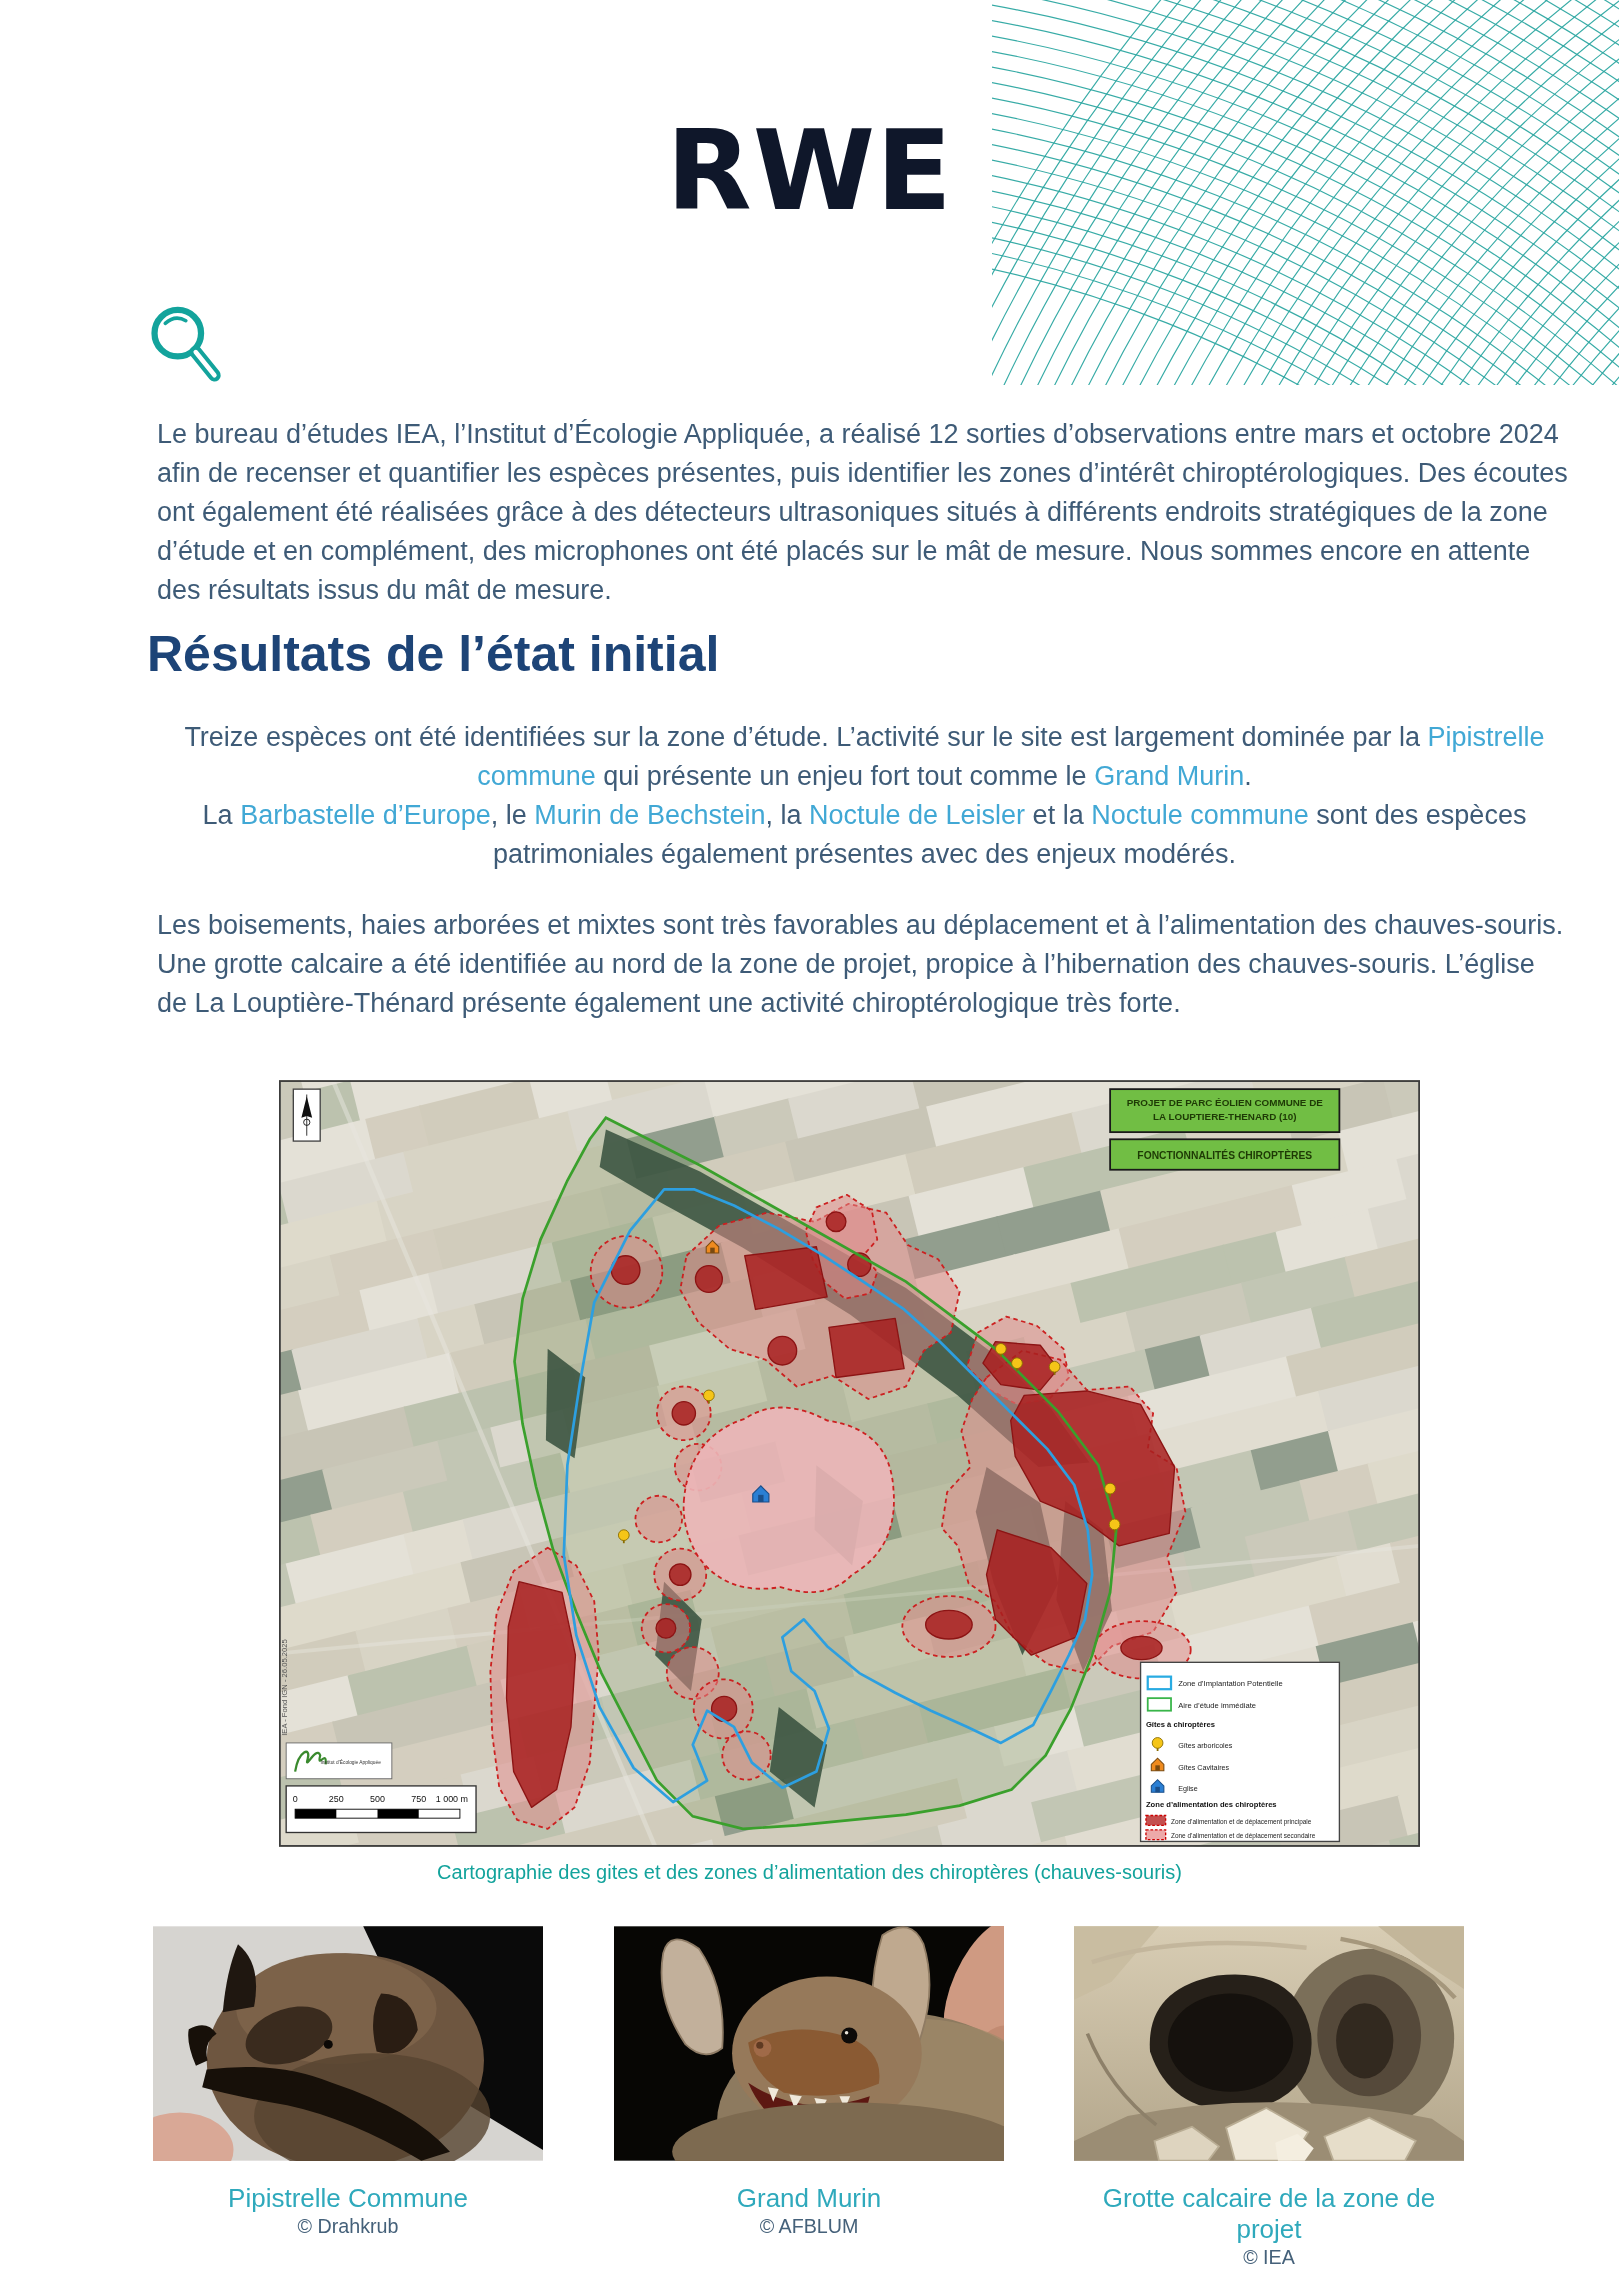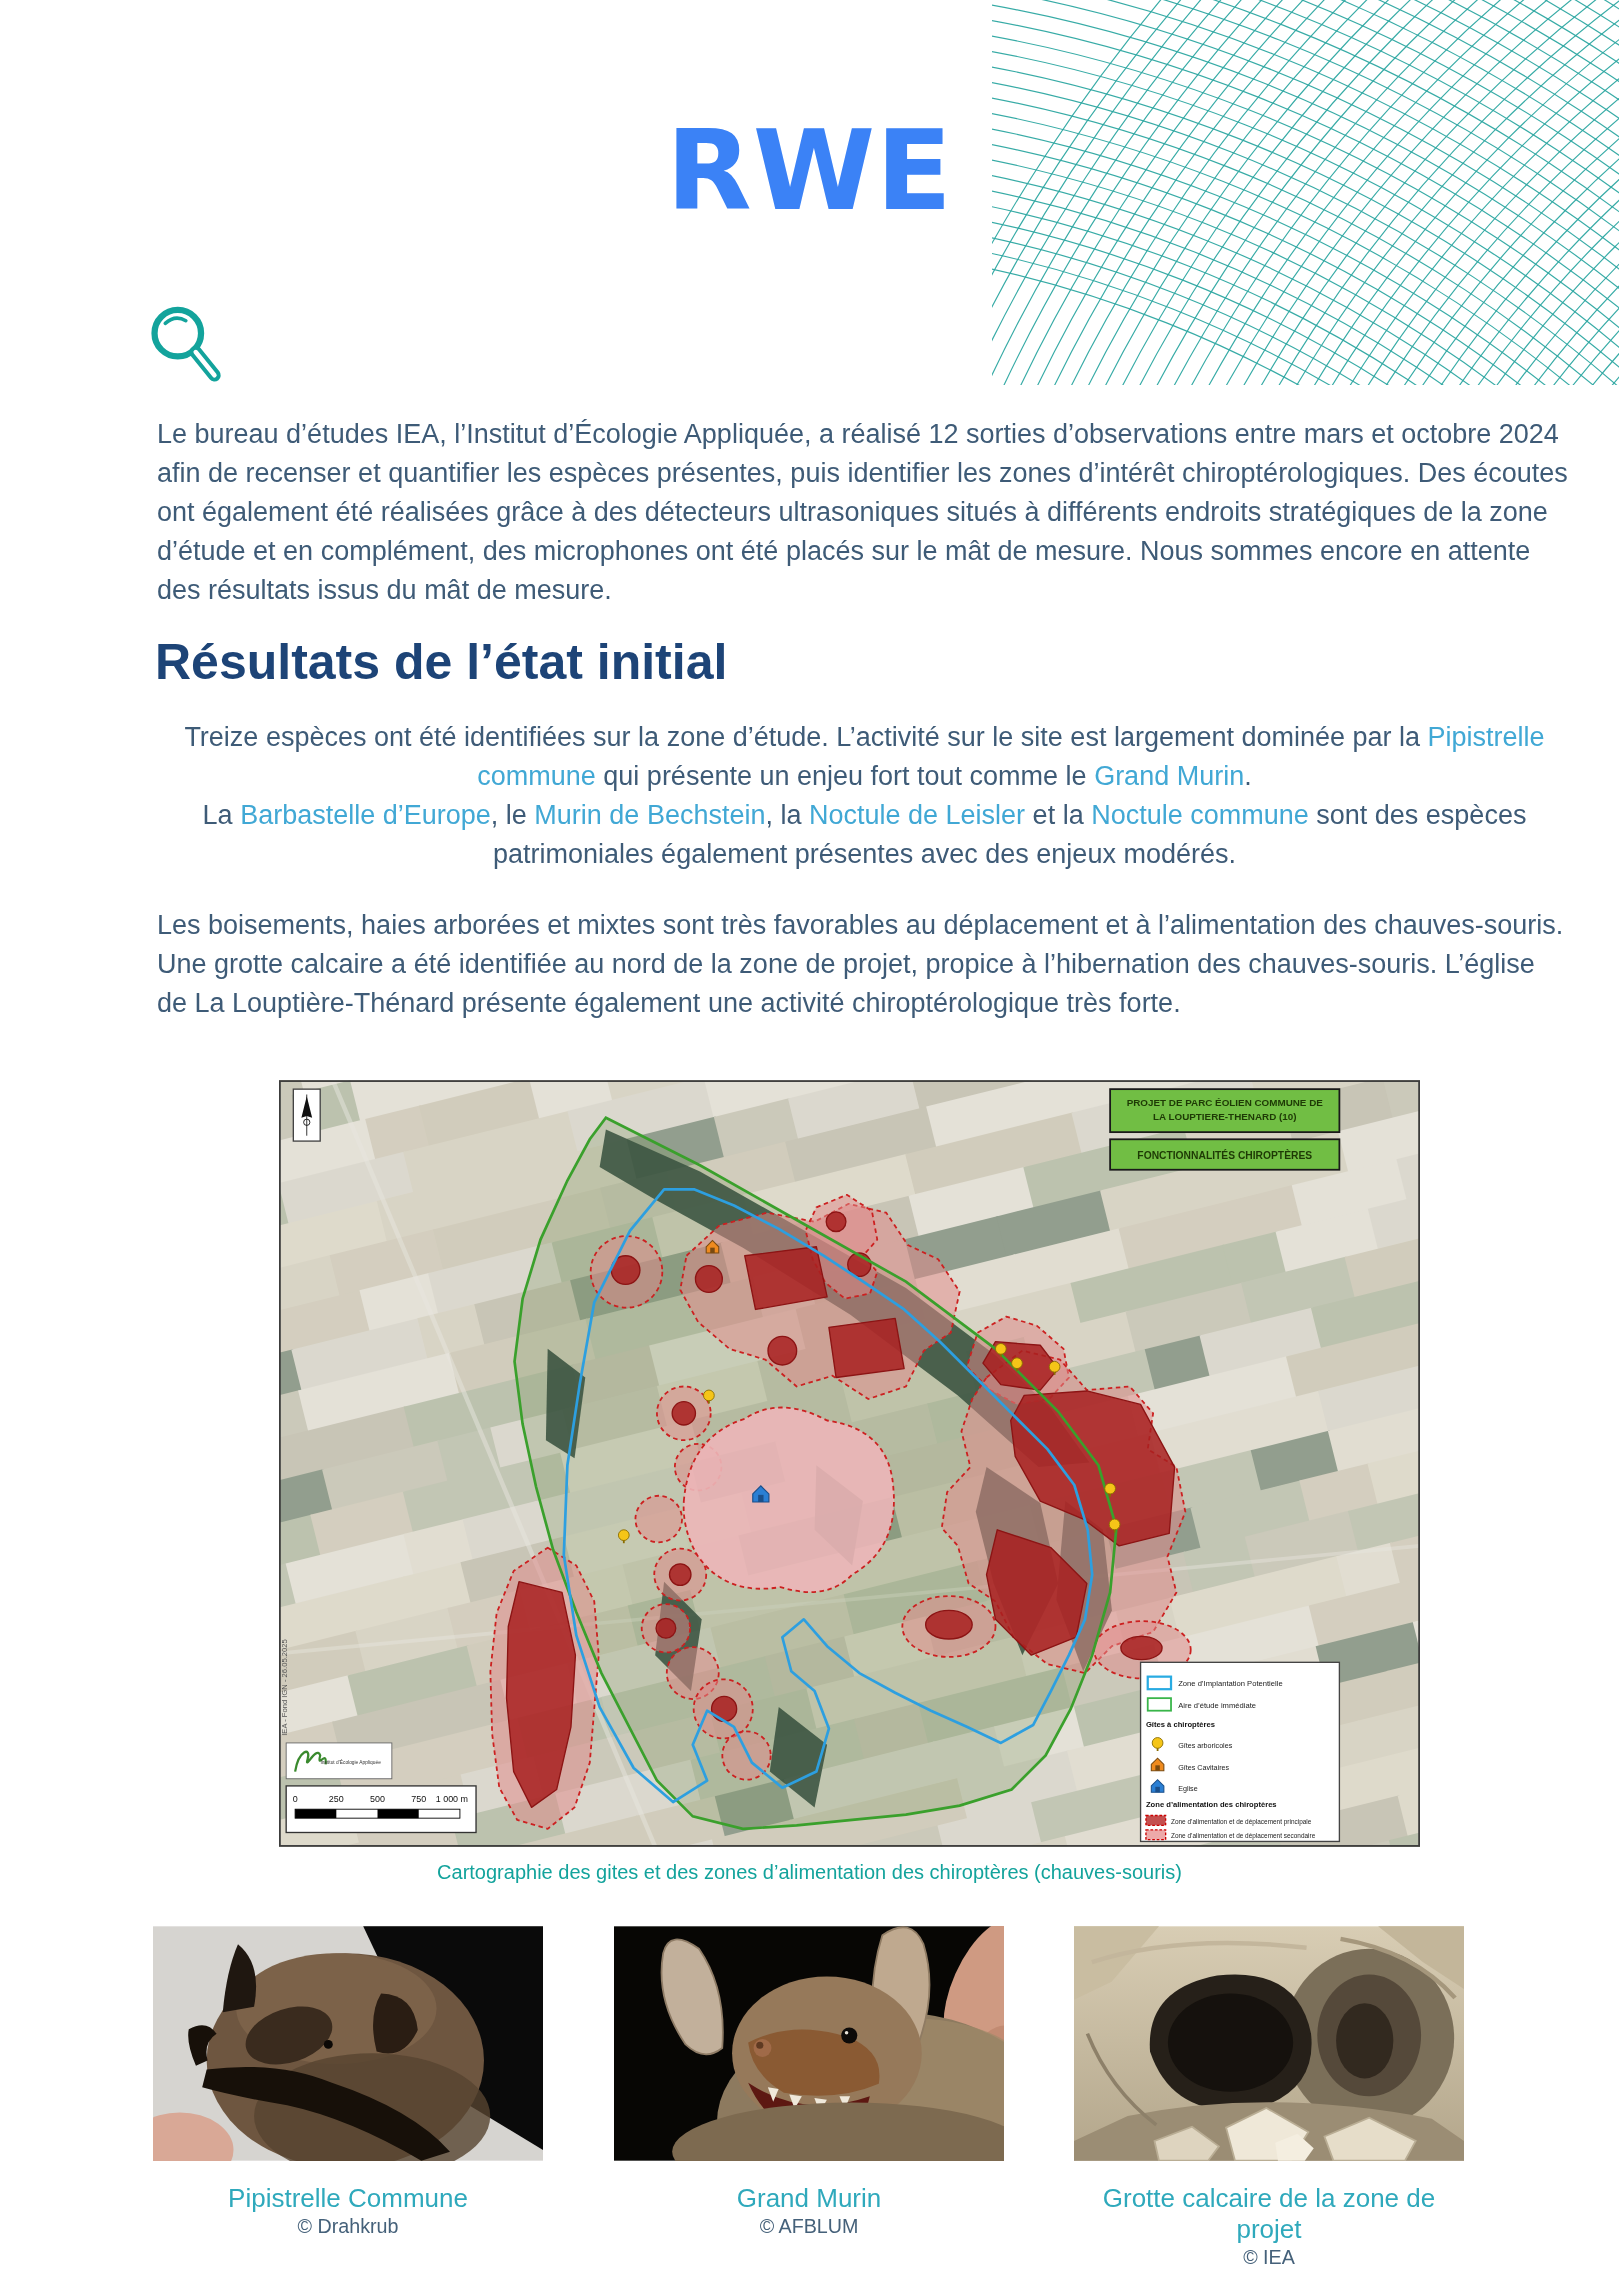--- a/index.html
+++ b/index.html
@@ -1,26 +1,26 @@
 <!DOCTYPE html>
 <html style="font-size:14.3px"><head>
 <meta charset="utf-8">
 <style>
   html,body{margin:0;padding:0;background:#ffffff;}
   .page{position:relative;width:1619px;height:2293px;background:#fff;overflow:hidden;
         font-family:"Liberation Sans",sans-serif;}
   .deco{position:absolute;top:0;right:0;width:627px;height:385px;}
   .logo{position:absolute;top:115px;left:0;right:0;text-align:center;
         font-family:"DejaVu Sans",sans-serif;font-weight:bold;font-size:111px;
-        color:#3b82f6;letter-spacing:0.9px;line-height:1;}
+        color:#0f172a;letter-spacing:0.9px;line-height:1;}
   .title-row{position:absolute;top:301px;left:142px;display:flex;align-items:center;gap:25px;}
   .title-row h1{margin:0;font-size:63px;font-weight:bold;color:#13A39C;letter-spacing:0.4px;line-height:1;}
   .para{position:absolute;left:145px;width:1415px;font-size:27px;line-height:39px;color:#3E5B77;margin:12px;}
   .intro{top:403px;}
-  .h2{position:absolute;top:625px;left:143px;margin:12px;font-size:50px;font-weight:bold;color:#1D4477;line-height:1;}
+  .h2{position:absolute;top:625px;left:143px;margin:4px;font-size:50px;font-weight:bold;color:#1D4477;line-height:1;}
   .results{top:706px;text-align:center;}
   .habitat{top:894px;}
   .species{color:#41A8D5;}
   .map-frame{position:absolute;top:1080px;left:279px;width:1141px;height:767px;}
   .map-frame svg{display:block;width:100%;height:100%;}
   .map text{font-family:"Liberation Sans",sans-serif;}
   .map-caption{position:absolute;top:1861px;left:0;right:0;text-align:center;
                font-size:20px;color:#13A39C;}
   .photo-card{position:absolute;top:1926px;width:390px;margin:0;}
   .photo-card svg{display:block;width:390px;height:235px;}

